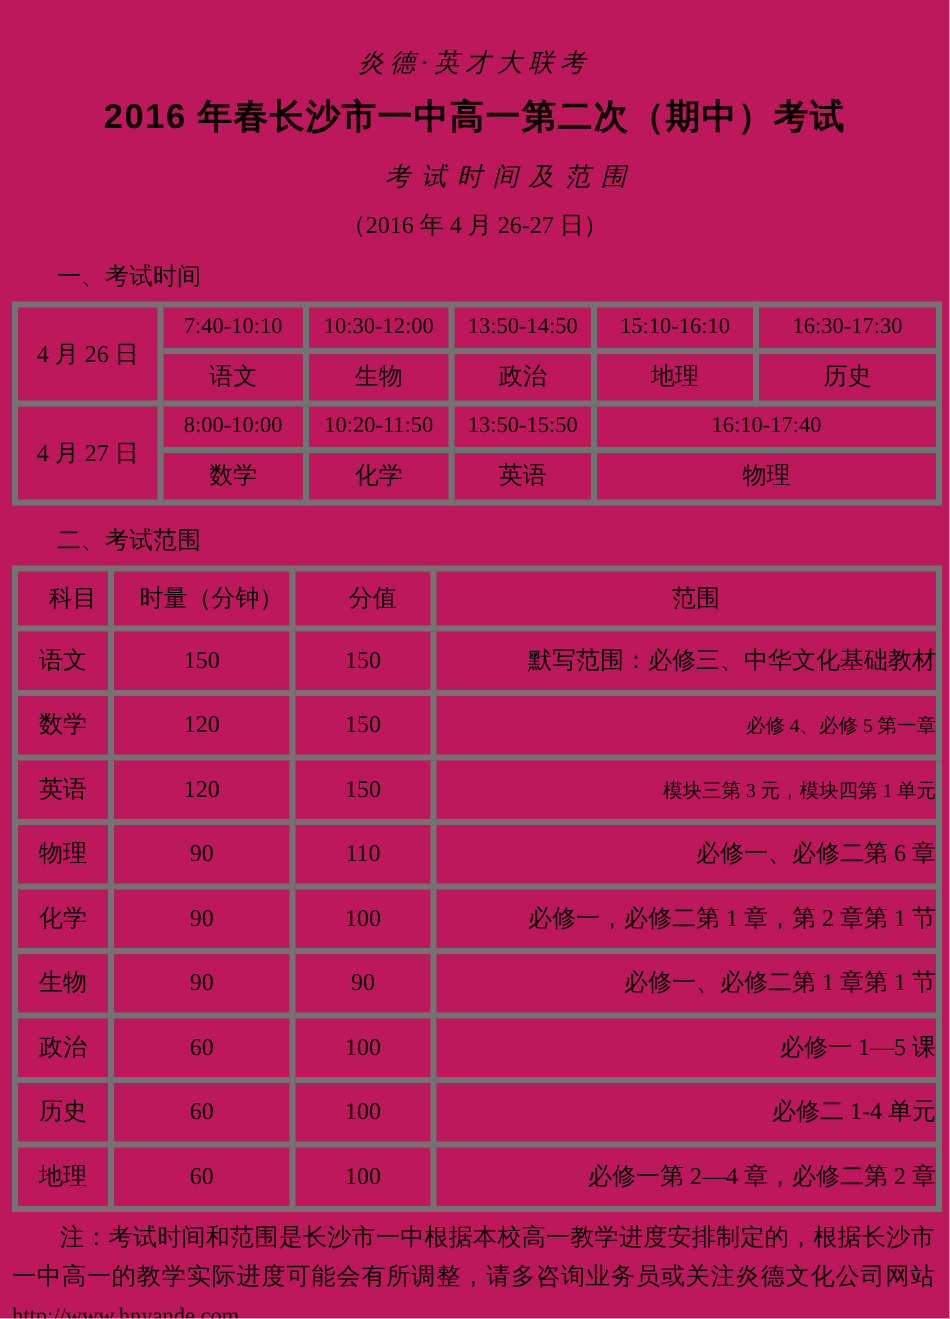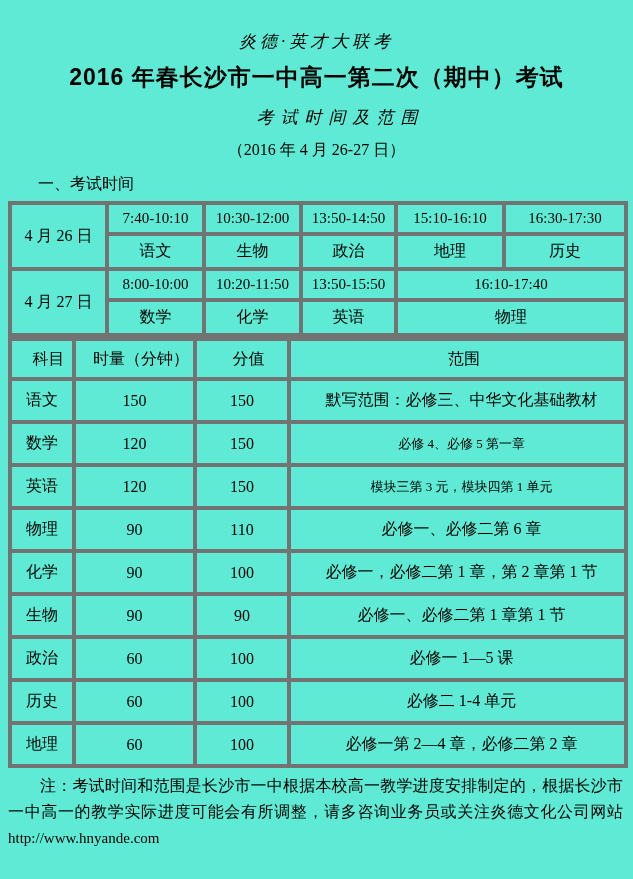--- a/index.html
+++ b/index.html
@@ -1,21 +1,21 @@
 <!DOCTYPE html>
 <html><head>
 <meta charset="utf-8">
 <style>
   * { box-sizing: border-box; }
   html, body { margin: 0; padding: 0; background: #ffffff; }
   .page {
     position: relative;
     width: 633px;
     height: 879px;
-    background: #5eead4;
+    background: #be185d;
     color: #000;
     font-family: "Liberation Serif", serif;
     overflow: hidden;
   }
   .doc-header { text-align: center; padding-top: 30px; }
   .brand {
     font-size: 17px;
     letter-spacing: 4px;
     font-style: italic;
     font-family: "Liberation Serif", serif;
@@ -57,21 +57,21 @@
   }
   
   .t1 .time-cell { font-size: 15px; height: 31px; font-family: "Liberation Serif", serif; }
   .t1 .subj-cell { font-size: 16px; height: 35px; }
   .t1 .date-cell { font-size: 16px; }
   
   .t2 .head-cell { height: 40px; font-size: 16px; padding-left: 13px; }
   .t2 .subj-cell { height: 43px; font-size: 16px; }
   .t2 .num-cell  { font-size: 16px; }
   .t2 .range-cell {
-    text-align: center;
+    text-align: right;
     padding-left: 8px;
     font-size: 16px;
   }
   .t2 .range-cell.small { font-size: 13px; }
   .note {
     font-family: "Liberation Sans", sans-serif;
     font-size: 16px;
     line-height: 1.62;
     margin: 5px 10px 0 8px;
     text-indent: 2em;
@@ -131,20 +131,21 @@
         </tr>
         <tr>
           <td class="subj-cell" colspan="1">数学</td>
           <td class="subj-cell" colspan="1">化学</td>
           <td class="subj-cell" colspan="1">英语</td>
           <td class="subj-cell" colspan="2">物理</td>
         </tr>
       </tbody>
   </table>
 
+  <div class="section-heading">二、考试范围</div>
 
   <table class="t2">
     <colgroup>
       <col style="width:64px">
         <col style="width:121px">
         <col style="width:94px">
         <col style="width:337px">
     </colgroup>
     <tbody id="t2-body">
       <tr>

